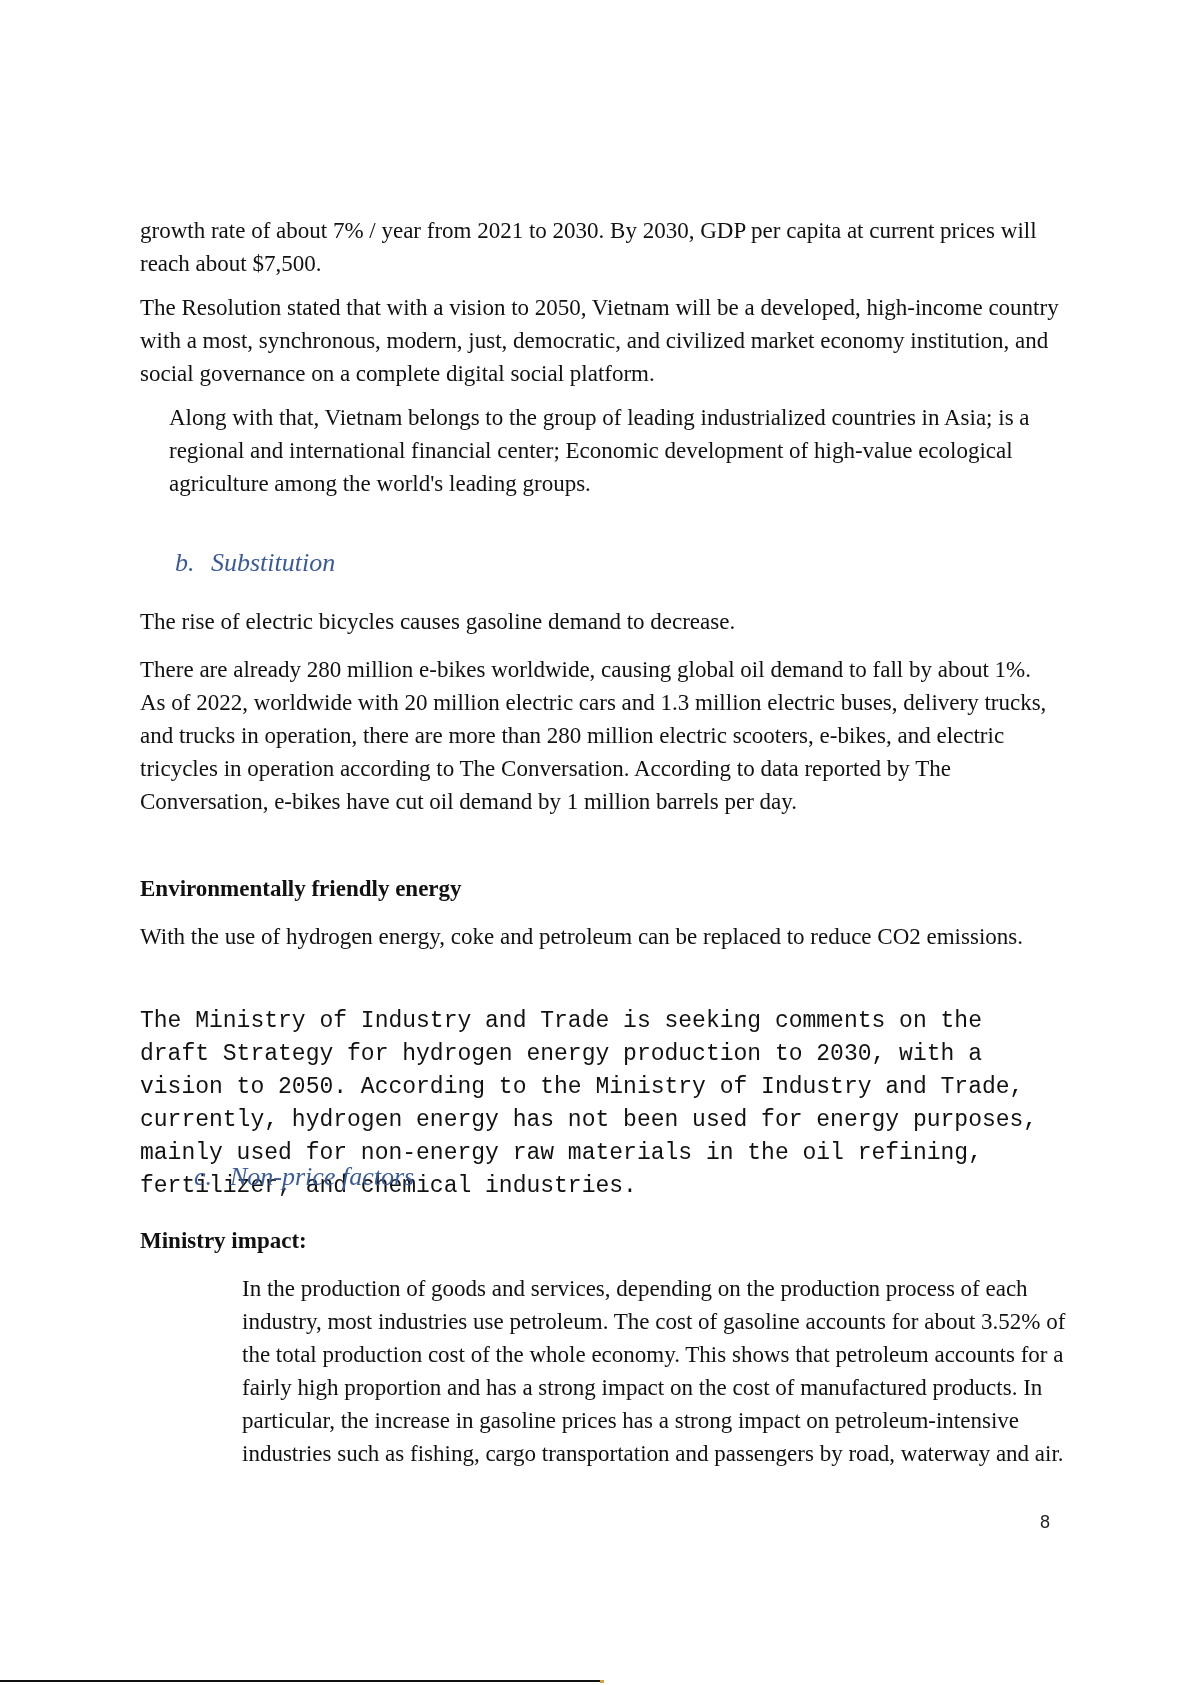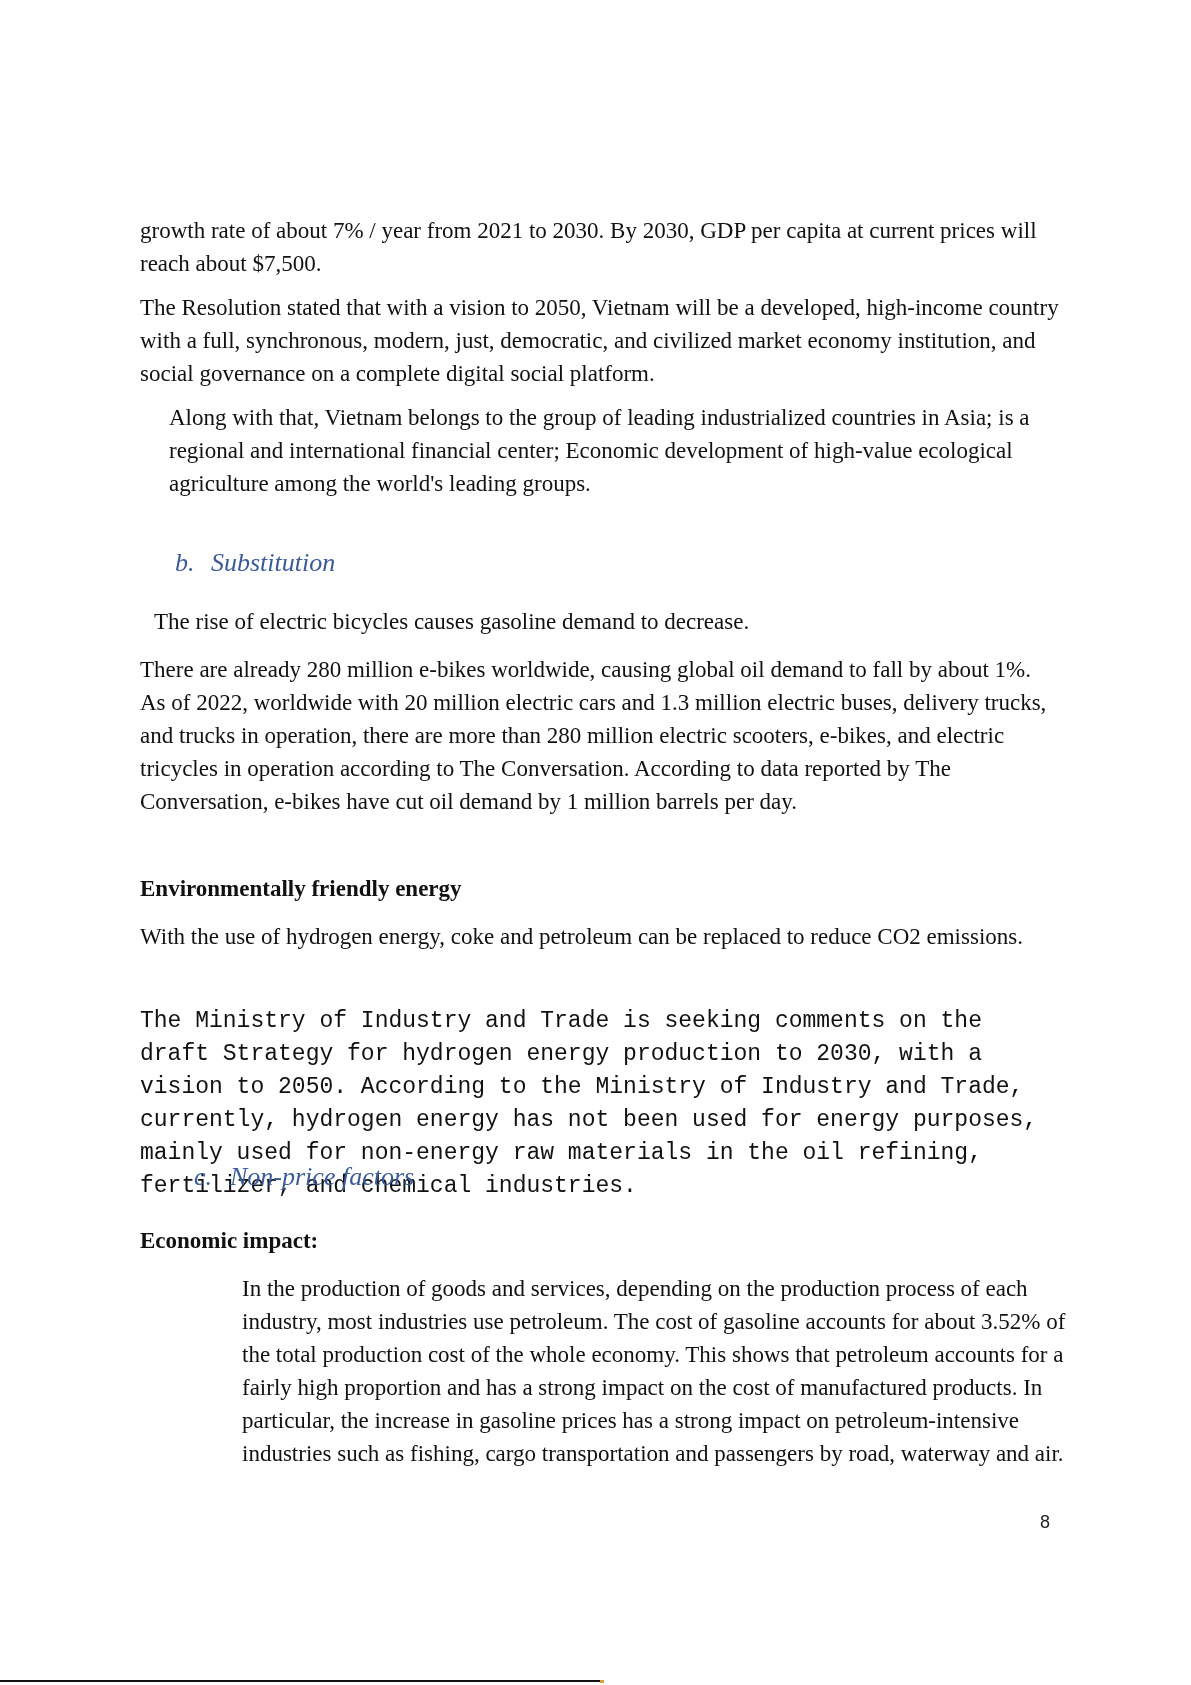--- a/index.html
+++ b/index.html
@@ -15,43 +15,43 @@
   .footer-rule { position: absolute; left: 0; top: 1680px; width: 600px; height: 2px; background: #111; }
   .footer-mark { position: absolute; left: 600px; top: 1680px; width: 4px; height: 3px; background: #d9a13b; }
 </style>
 </head>
 <body>
 
 <div class="page">
 
   <p class="para" style="top:214px;">growth rate of about 7% / year from 2021 to 2030. By 2030, GDP per capita at current prices will reach about $7,500.</p>
 
-  <p class="para" style="top:291px;">The Resolution stated that with a vision to 2050, Vietnam will be a developed, high-income country with a full, synchronous, modern, just, democratic, and civilized market economy institution, and social governance on a complete digital social platform.</p>
+  <p class="para" style="top:291px;">The Resolution stated that with a vision to 2050, Vietnam will be a developed, high-income country with a most, synchronous, modern, just, democratic, and civilized market economy institution, and social governance on a complete digital social platform.</p>
 
   <p class="para" style="top:401px;margin-left:29px;">Along with that, Vietnam belongs to the group of leading industrialized countries in Asia; is a regional and international financial center; Economic development of high-value ecological agriculture among the world's leading groups.</p>
 
   <div class="heading-sub" style="top:546px;">
     <span class="num">b.</span><span>Substitution</span>
   </div>
 
-  <p class="para" style="top:605px;margin-left:14px;">The rise of electric bicycles causes gasoline demand to decrease.</p>
+  <p class="para" style="top:605px;">The rise of electric bicycles causes gasoline demand to decrease.</p>
 
   <p class="para" style="top:653px;">There are already 280 million e-bikes worldwide, causing global oil demand to fall by about 1%. As of 2022, worldwide with 20 million electric cars and 1.3 million electric buses, delivery trucks, and trucks in operation, there are more than 280 million electric scooters, e-bikes, and electric tricycles in operation according to The Conversation. According to data reported by The Conversation, e-bikes have cut oil demand by 1 million barrels per day.</p>
 
   <div class="bold-head" style="top:872px;">Environmentally friendly energy</div>
 
   <p class="para" style="top:920px;"> With the use of hydrogen energy, coke and petroleum can be replaced to reduce CO2 emissions.</p>
 
   <p class="para" style="top:1005px;font-family:Liberation Mono, monospace;"> The Ministry of Industry and Trade is seeking comments on the draft Strategy for hydrogen energy production to 2030, with a vision to 2050. According to the Ministry of Industry and Trade, currently, hydrogen energy has not been used for energy purposes, mainly used for non-energy raw materials in the oil refining, fertilizer, and chemical industries.</p>
 
   <div class="heading-sub" style="top:1160px;margin-left:19px;">
     <span class="num">c.</span><span>Non-price factors</span>
   </div>
 
-  <div class="bold-head" style="top:1224px;">Economic impact:</div>
+  <div class="bold-head" style="top:1224px;">Ministry impact:</div>
 
   <p class="para indent" style="top:1272px;">In the production of goods and services, depending on the production process of each industry, most industries use petroleum. The cost of gasoline accounts for about 3.52% of the total production cost of the whole economy. This shows that petroleum accounts for a fairly high proportion and has a strong impact on the cost of manufactured products. In particular, the increase in gasoline prices has a strong impact on petroleum-intensive industries such as fishing, cargo transportation and passengers by road, waterway and air.</p>
 
   <div class="page-num">8</div>
 
   <div class="footer-rule"></div>
   <div class="footer-mark"></div>
 </div>
 
 </body></html>

